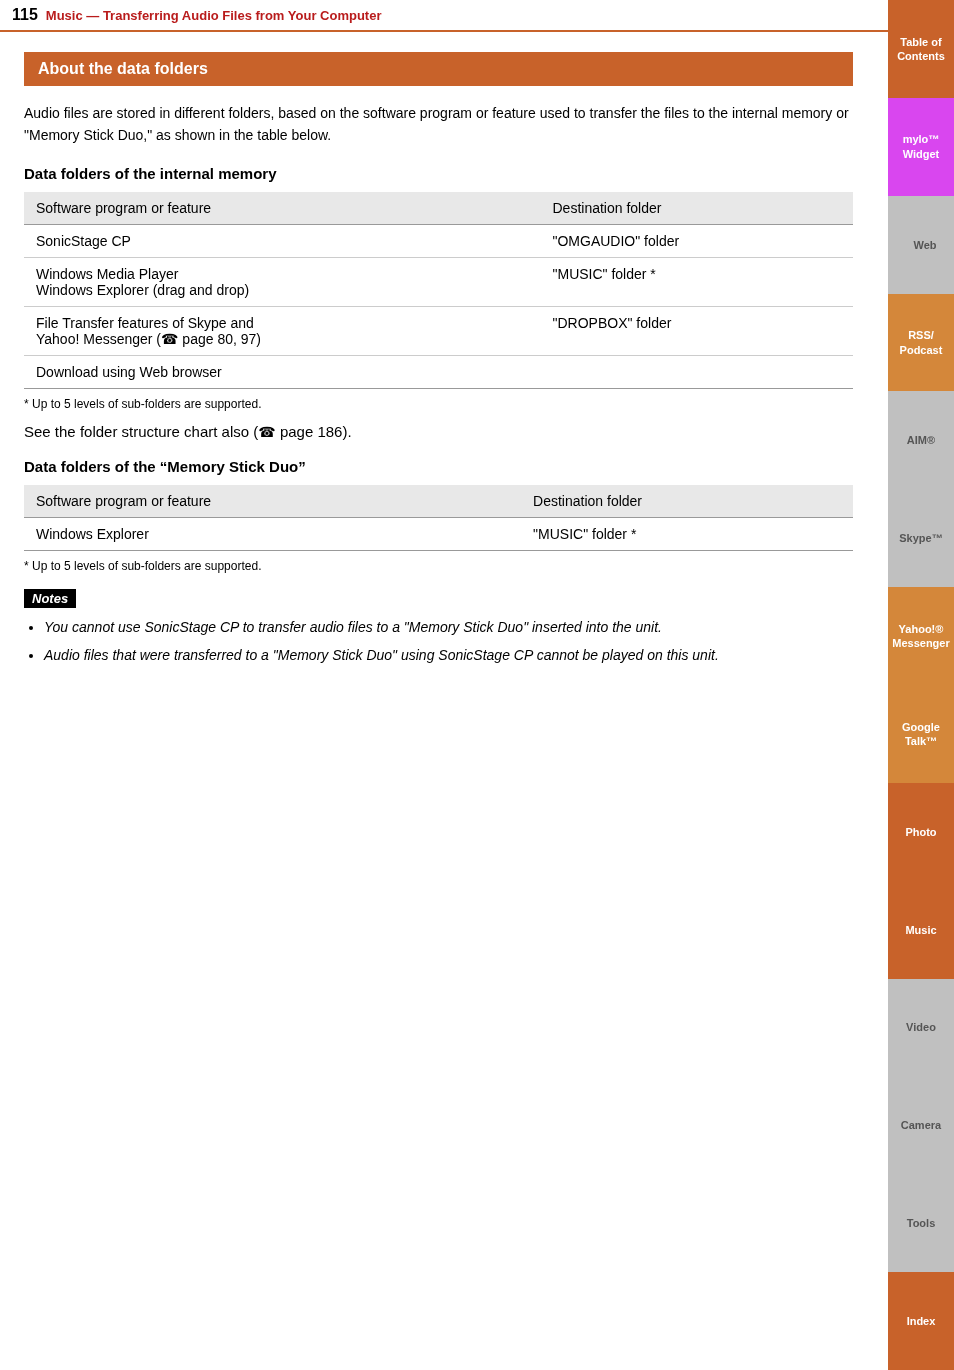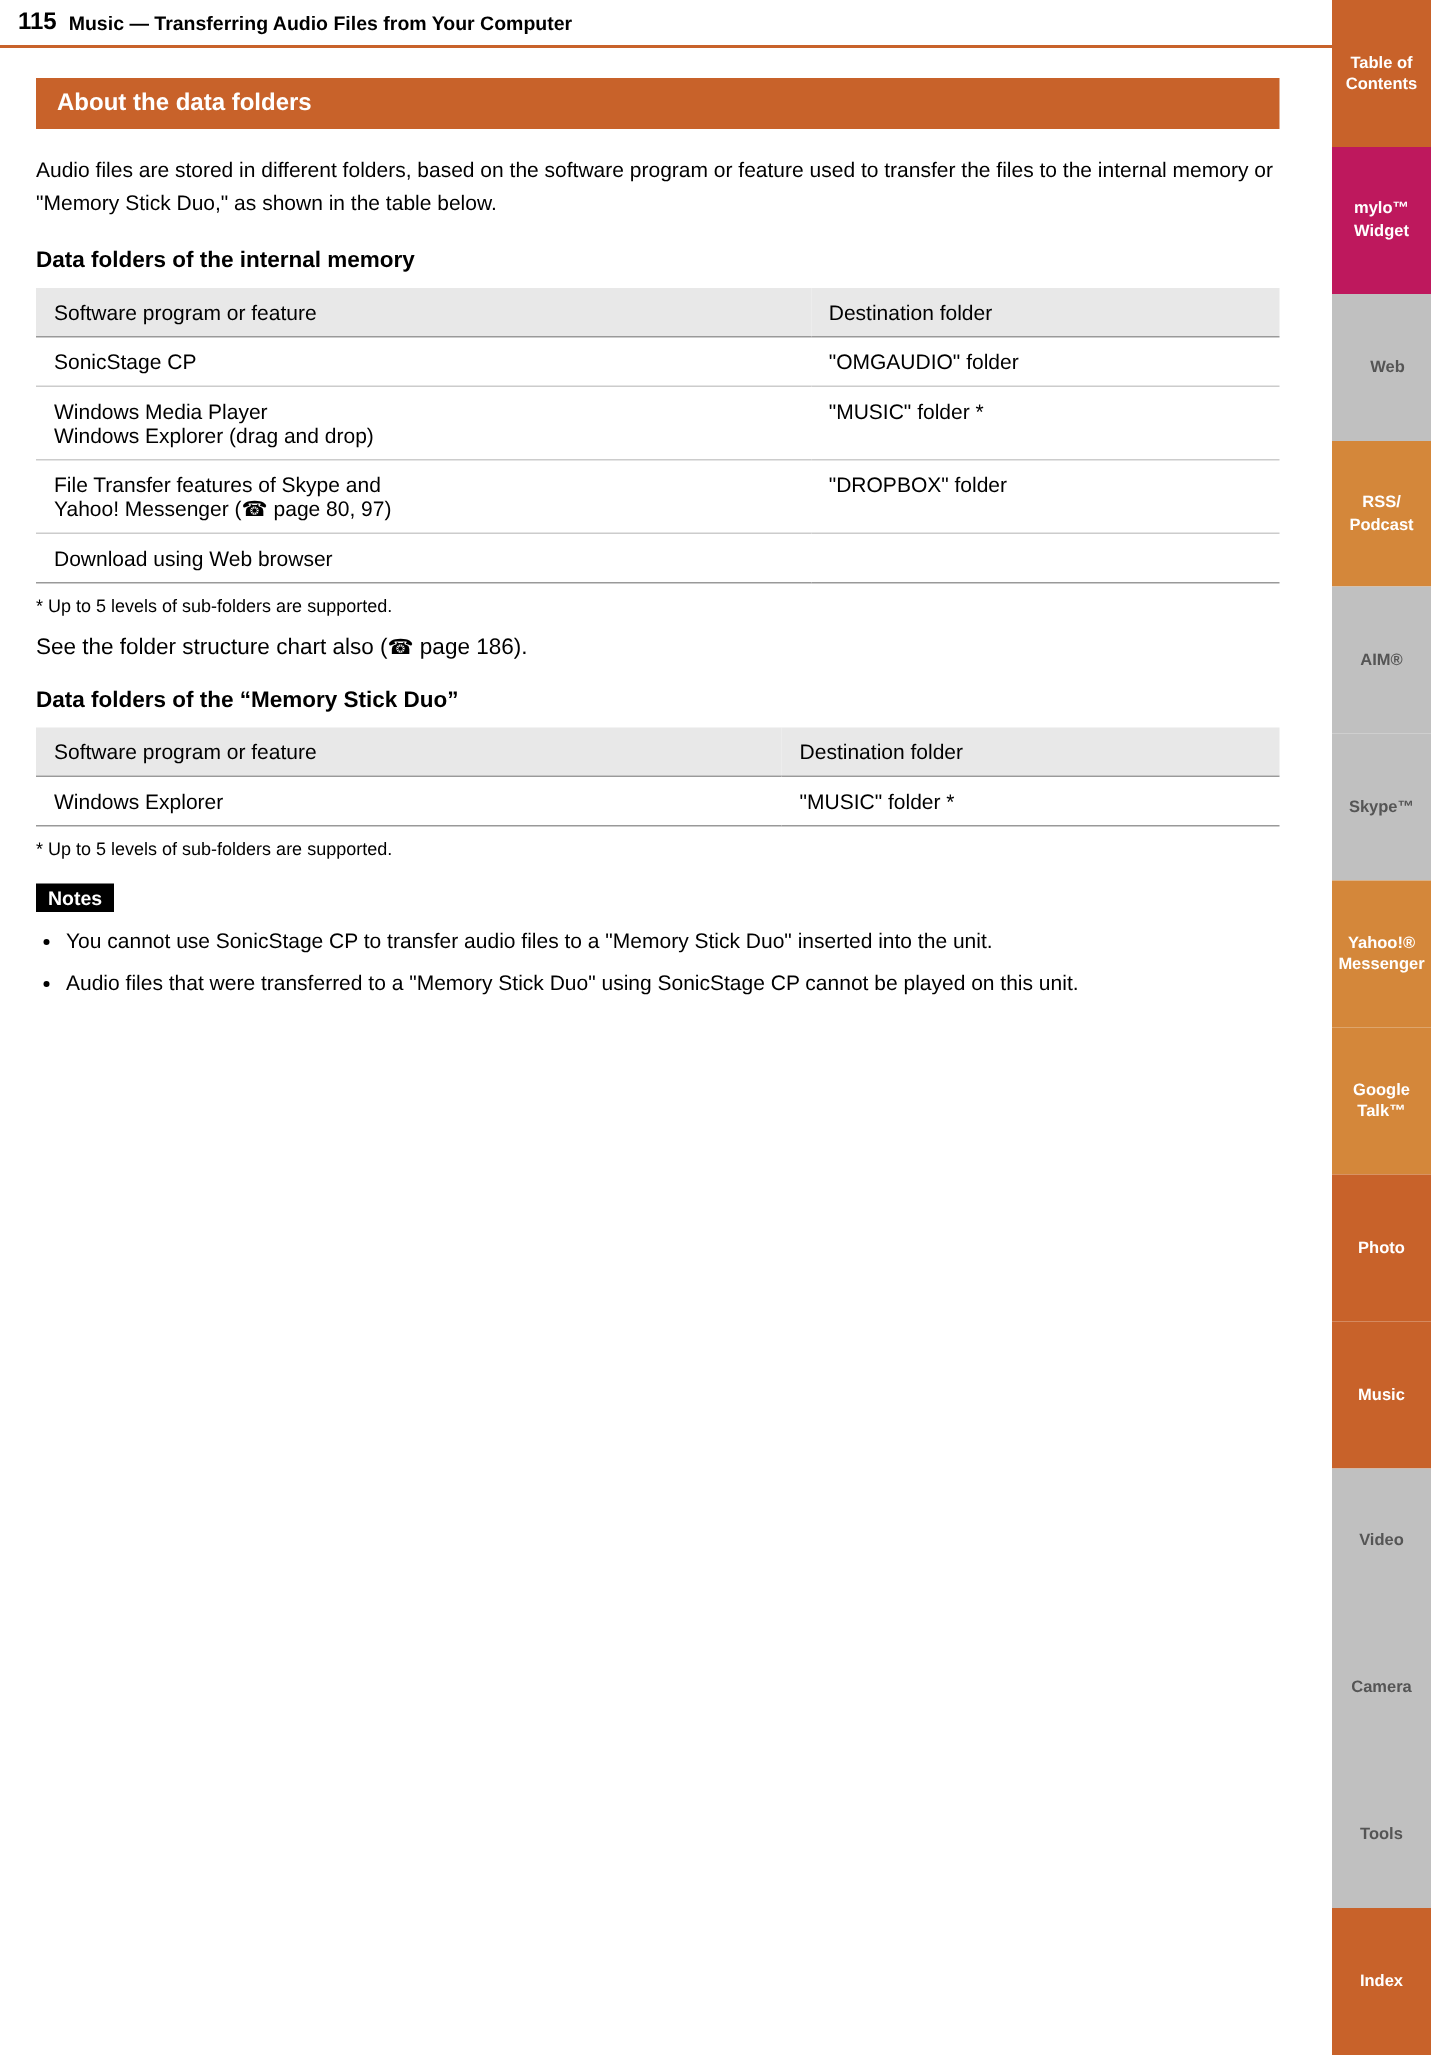--- a/index.html
+++ b/index.html
@@ -22,21 +22,21 @@
       align-items: center;
       gap: 8px;
     }
     .page-number {
       font-weight: bold;
       font-size: 16px;
       color: #000;
     }
     .header-title {
       font-size: 13px;
-      color: #000000;
+      color: #b91c1c;
       font-weight: bold;
     }
 
     
     .sidebar {
       position: absolute;
       right: 0;
       top: 0;
       width: 66px;
       height: 1370px;
@@ -50,21 +50,21 @@
       text-align: center;
       font-size: 11px;
       font-weight: bold;
       color: #fff;
       cursor: pointer;
       flex: 1;
       padding: 4px 2px;
       line-height: 1.3;
     }
     .sidebar-item.table-of-contents { background: #c8622a; }
-    .sidebar-item.mylo { background: #be185d; }
+    .sidebar-item.mylo { background: #d946ef; }
     .sidebar-item.web { background: #c0c0c0; color: #555; padding-left: 10px; }
     .sidebar-item.rss { background: #d4873a; }
     .sidebar-item.aim { background: #c0c0c0; color: #555; }
     .sidebar-item.skype { background: #c0c0c0; color: #555; }
     .sidebar-item.yahoo { background: #d4873a; }
     .sidebar-item.google { background: #d4873a; }
     .sidebar-item.music { background: #c8622a; }
     .sidebar-item.photo { background: #c8622a; }
     .sidebar-item.video { background: #c0c0c0; color: #555; }
     .sidebar-item.camera { background: #c0c0c0; color: #555; }
@@ -145,20 +145,21 @@
     }
 
     .phone-icon::before {
       content: "☎";
       font-size: 14px;
     }
 
     
     .notes-box {
       margin-top: 16px;
+      font-style: italic;
     }
     .notes-label {
       background: #000;
       color: #fff;
       font-weight: bold;
       font-size: 13px;
       display: inline-block;
       padding: 2px 8px;
       margin-bottom: 8px;
     }

